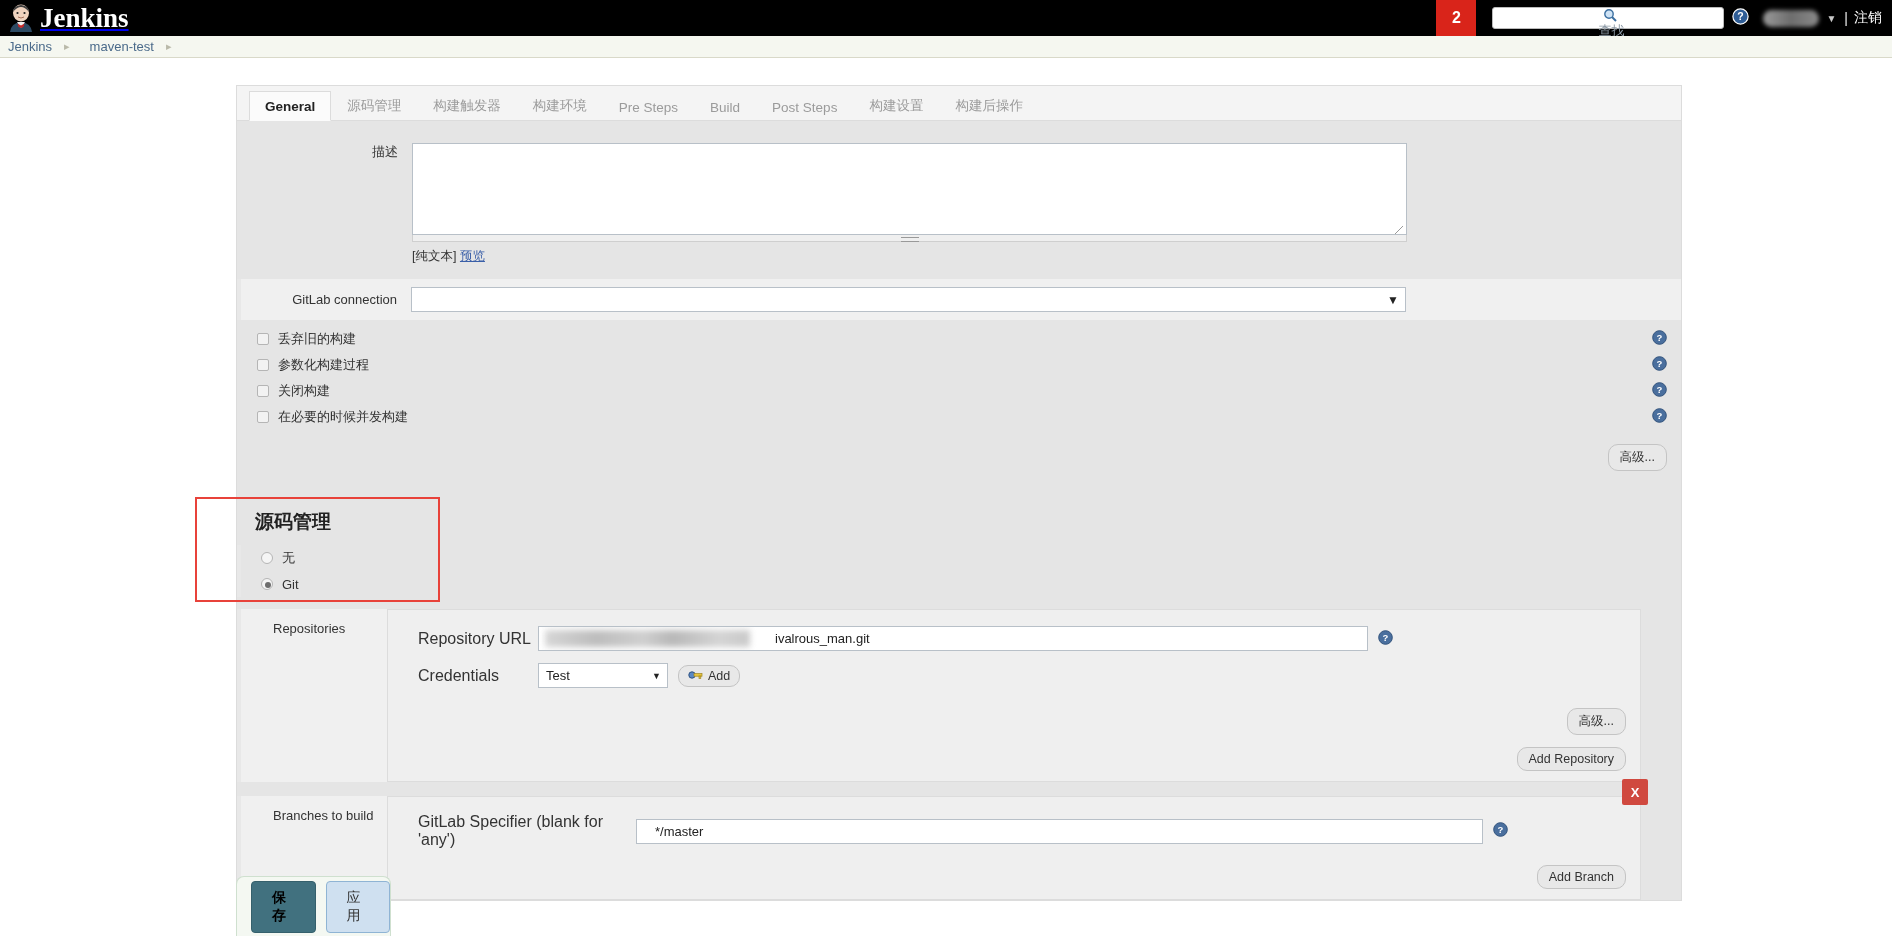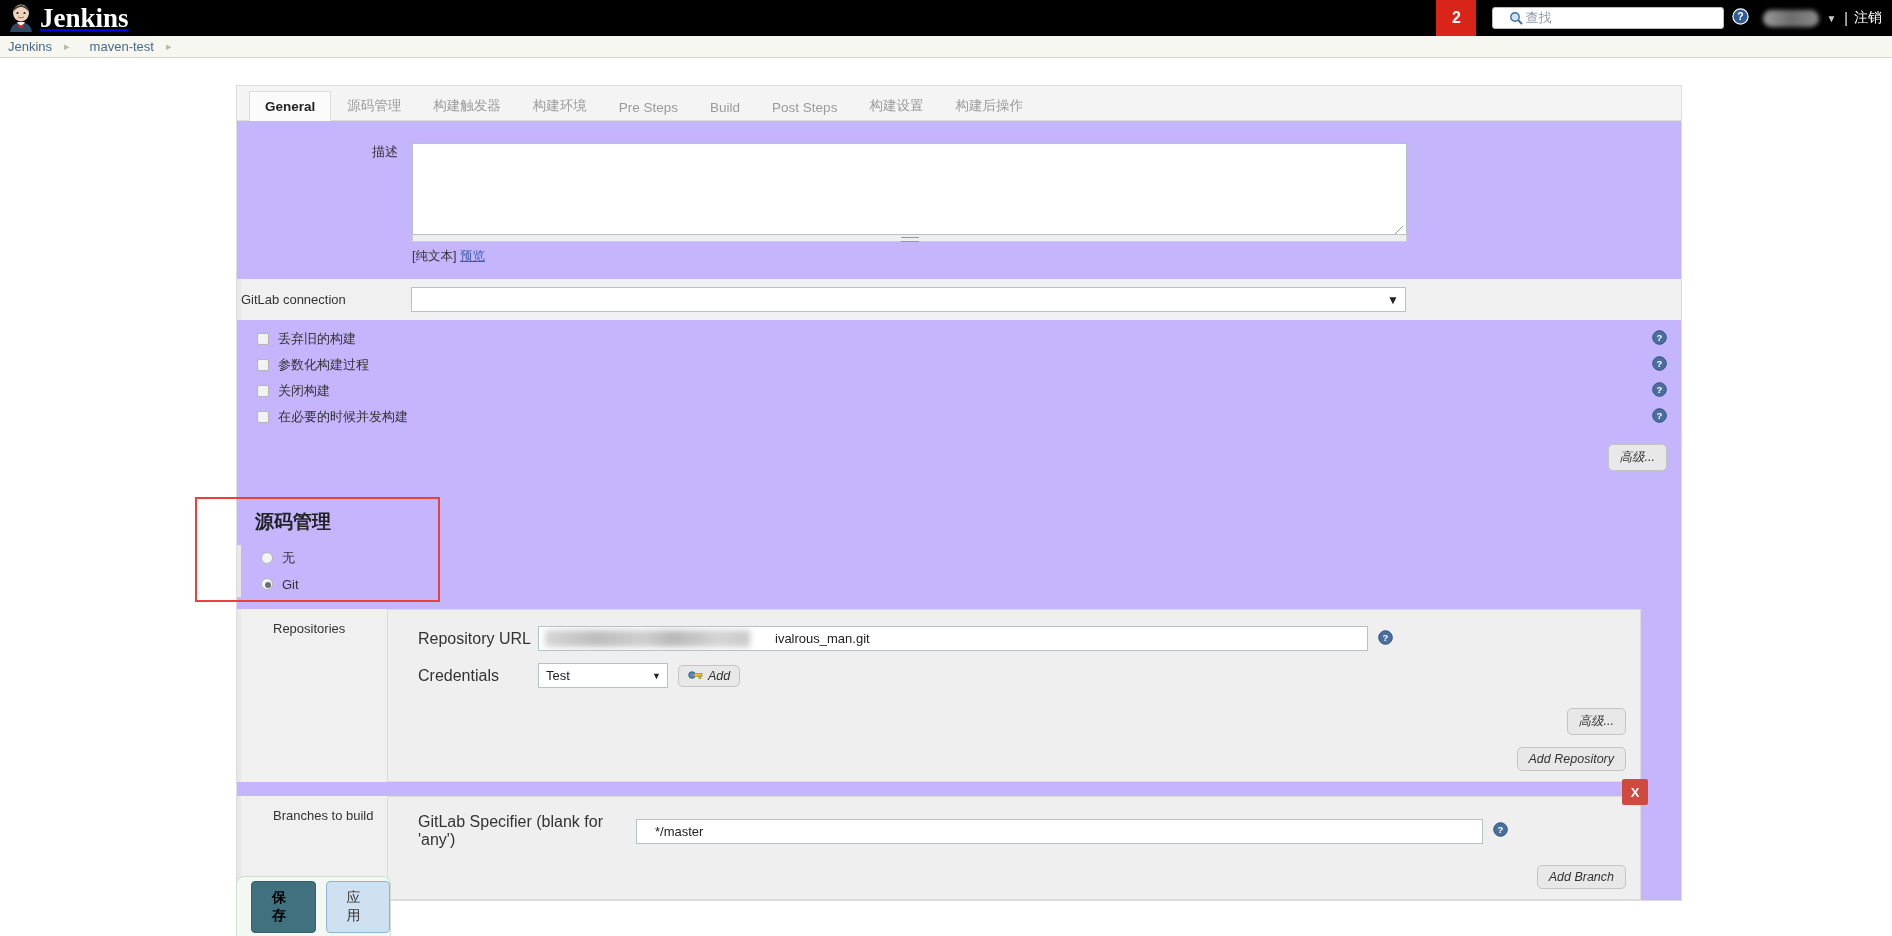--- a/index.html
+++ b/index.html
@@ -25,21 +25,21 @@
   }
   .topbar-right { margin-left:auto; display:flex; align-items:center; height:36px; }
   .notif-badge {
     width:40px; height:36px; background:#d9241a; color:#fff;
     display:flex; align-items:center; justify-content:center;
     font-weight:bold; font-size:16px;
   }
   .search-box {
     margin-left:16px; width:232px; height:22px; background:#fff;
     border:1px solid #bbb; border-radius:3px; display:flex; align-items:center;
-    padding-left:16px; position:relative;
+    padding-left:4px; position:relative;flex-direction:column;
   }
   .search-ico { width:14px; height:14px; flex:none; }
   .search-ph { color:#8d9aa6; font-size:13px; margin-left:2px; }
   .help-top { margin-left:8px; }
   .user-chip {
     margin-left:14px; width:56px; height:17px; border-radius:9px;
     background:linear-gradient(90deg,#9a9a9a,#6d6d6d,#8a8a8a);
     filter:blur(2.2px);
   }
   .caret-down { margin-left:7px; color:#c8c8c8; font-size:10px; }
@@ -70,21 +70,21 @@
   }
   .tab {
     padding:7px 15px 6px; font-size:13.5px; color:#9b9b9b; cursor:pointer;
     border:1px solid transparent; border-bottom:none; position:relative; top:1px;
   }
   .tab.active {
     color:#222; font-weight:bold; background:#fbfbfb;
     border-color:#dcdcdc; border-bottom:1px solid #fbfbfb;
   }
 
-  .form-body { padding:0; background:#c4b5fd; }
+  .form-body { padding:0; background:#e5e5e5; }
 
   
   .row { display:flex; position:relative; }
 
   
   .sec-desc { padding:22px 0 0 0; }
   .desc-label { width:175px; text-align:right; padding-right:14px; font-size:13px; }
   .textarea-box {
     width:995px; height:92px; border:1px solid #b8c0c8; background:#fff;
     position:relative;
@@ -100,44 +100,43 @@
   }
   .plain-line { margin-top:6px; font-size:12.5px; color:#333; }
   .plain-line a { color:#3a5fa8; }
 
   
   .block-shaded {
     background:#f0f0f0; border-left:4px solid #e8e8e8;
     margin:14px 0 0 0; padding:0;
   }
   .gl-row { display:flex; align-items:center; padding:8px 0; }
-  .gl-lbl { width:170px; padding-right:14px; font-size:13px; color:#333; }
+  .gl-lbl { width:170px; text-align:right; padding-right:14px; font-size:13px; color:#333; }
   .select-wide {
     width:995px; height:25px; border:1px solid #b8c0c8; background:#fff;
     display:flex; align-items:center; justify-content:flex-end; padding-right:6px;
     font-size:12px; color:#222;
   }
 
   
   .cb-list { padding:6px 0 2px 0; }
   .cb-row { display:flex; align-items:center; height:26px; padding-left:20px; position:relative; }
   .cb {
     width:12px; height:12px; border:1px solid #b5b5b5; background:#f2f2f2;
     border-radius:2px; flex:none;
   }
   .cb-lbl { margin-left:9px; font-size:13px; color:#333; }
 
   .helpcol { position:absolute; right:14px; top:50%; transform:translateY(-50%); }
 
   .btn {
     display:inline-flex; align-items:center; justify-content:center;
-    background:#e8e8e8; border:1px solid #c4c4c4; border-radius:5px;
+    background:#e8e8e8; border:1px solid #c4c4c4; border-radius:10px;
     font-size:12.5px; color:#333; padding:4px 11px; cursor:pointer;
     font-family:"Liberation Sans","DejaVu Sans",sans-serif;
-    font-style:italic;
   }
   .btn-adv-wrap { display:flex; justify-content:flex-end; padding:12px 14px 14px 0; }
 
   
   .scm-wrap { position:relative; margin-top:24px; }
   .scm-redbox {
     position:absolute; left:-42px; top:-12px; width:245px; height:105px;
     border:2px solid #e8423a; pointer-events:none;
   }
   .scm-title {

